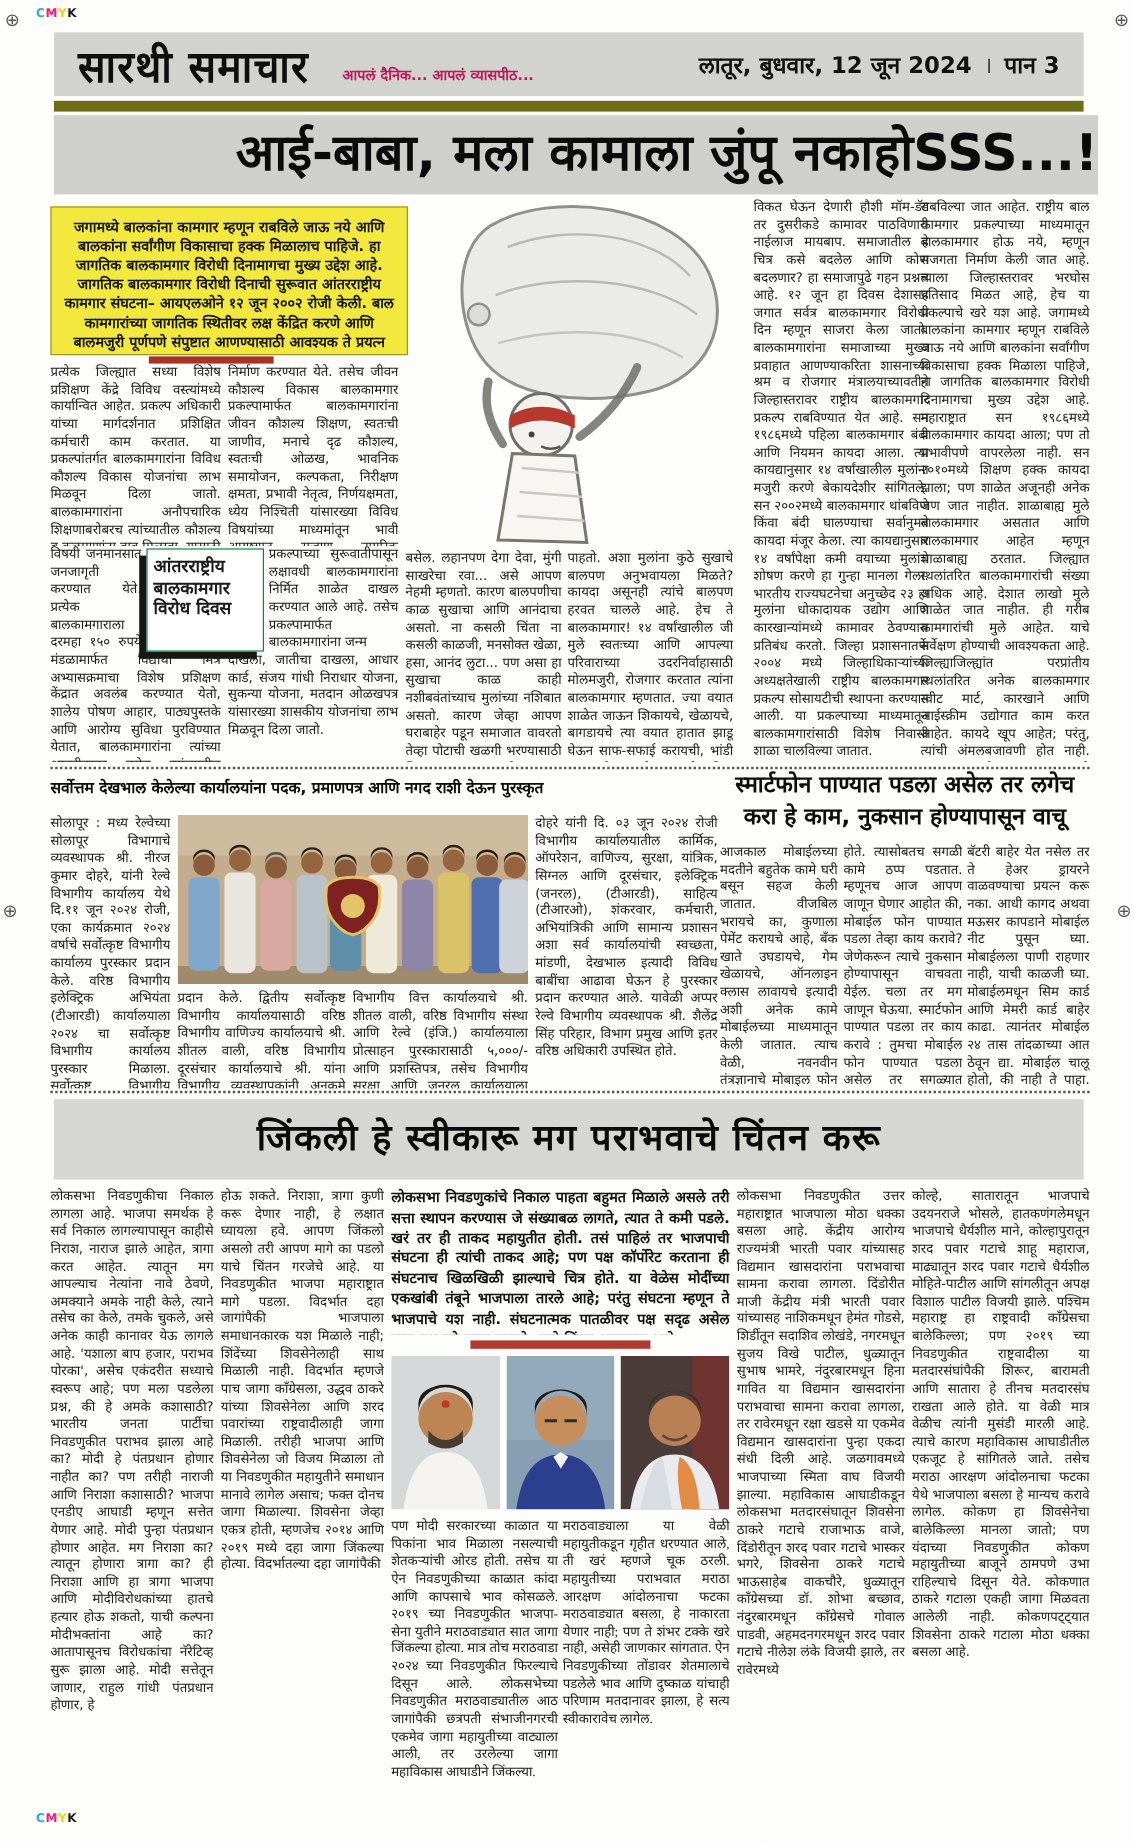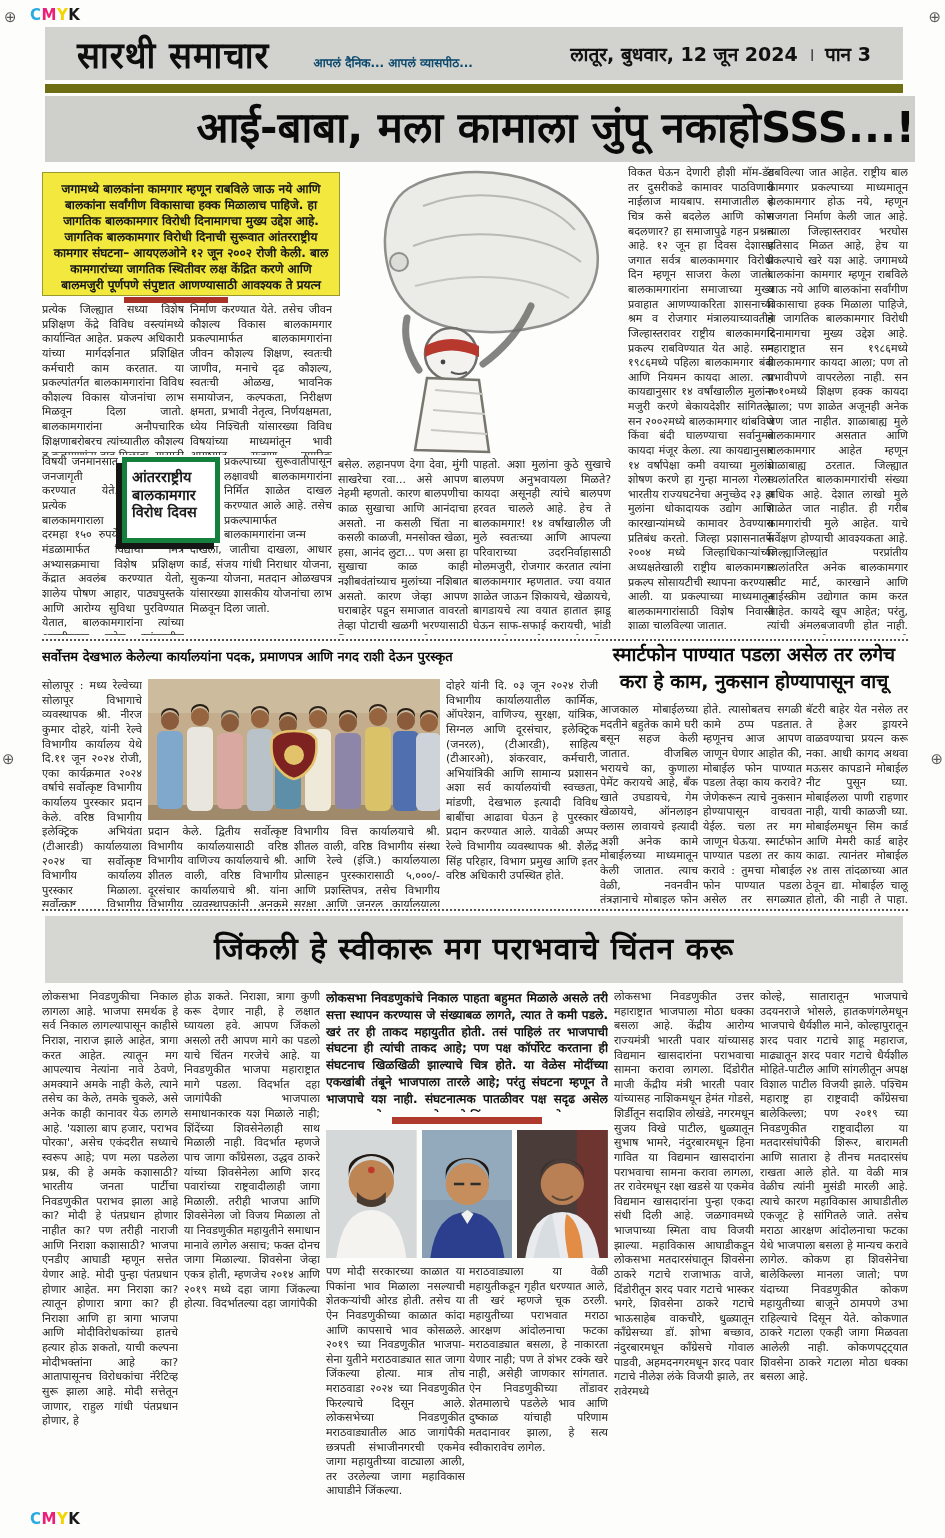--- a/index.html
+++ b/index.html
@@ -1,44 +1,44 @@
 <!DOCTYPE html>
 <html lang="mr"><head>
 <meta charset="utf-8">
 <style>
   html,body{margin:0;padding:0;background:#ffffff;}
   .page{position:relative;width:945px;height:1538px;background:#fdfdfb;font-family:"DejaVu Sans",sans-serif;color:#1c1c1c;overflow:hidden;}
   
   .regmark{position:absolute;font-size:15px;color:#5a5a5a;line-height:1;}
-  .cmyk{position:absolute;font-size:15px;font-weight:bold;letter-spacing:.5px;}
+  .cmyk{position:absolute;font-size:10px;font-weight:bold;letter-spacing:.5px;}
   .cmyk .c{color:#29abe2}.cmyk .m{color:#ec1e79}.cmyk .y{color:#f5d400}.cmyk .k{color:#1a1a1a}
   
-  .masthead{position:absolute;left:45px;top:27px;width:858px;height:53px;background:#d2d2ce;display:flex;align-items:center;padding:0 32px;box-sizing:border-box;gap:32px;}
+  .masthead{position:absolute;left:45px;top:27px;width:858px;height:53px;background:#d2d2ce;display:flex;align-items:center;padding:0 20px;box-sizing:border-box;}
   .mast-title{font-size:34px;font-weight:bold;color:#0e0e0e;letter-spacing:1px;transform:scaleY(1.08);white-space:nowrap;}
-  .mast-tagline{font-size:12px;font-weight:bold;color:#0c4a6e;margin-left:12px;margin-top:18px;white-space:nowrap;}
+  .mast-tagline{font-size:12px;font-weight:bold;color:#be185d;margin-left:28px;margin-top:18px;white-space:nowrap;}
   .mast-right{margin-left:auto;display:flex;align-items:center;font-size:19px;font-weight:bold;color:#111;white-space:nowrap;text-align:right;}
   .mast-divider{margin:0 10px;color:#444;font-weight:normal;}
   .olive-bar{position:absolute;left:45px;top:84px;width:858px;height:9px;background:#6e6e15;}
   
   .band1{position:absolute;left:45px;top:96px;width:870px;height:66px;background:#cfcfcb;text-align:right;line-height:64px;font-size:42px;font-weight:bold;color:#0a0a0a;white-space:nowrap;overflow:hidden;}
   .band2{position:absolute;left:45px;top:916px;width:858px;height:67px;background:#d6d6d2;text-align:center;line-height:66px;font-size:30px;font-weight:bold;color:#0a0a0a;letter-spacing:1px;white-space:nowrap;overflow:hidden;}
   
   .introbox{position:absolute;left:42px;top:172px;width:298px;height:124px;background:#f2e83e;border:1px solid #99992e;box-sizing:border-box;padding:8px 10px;font-size:12px;font-weight:bold;line-height:1.34;text-align:center;overflow:hidden;color:#161616;}
   .redbar1{position:absolute;left:124px;top:297px;width:104px;height:6px;background:#a93226;}
   .redbar2{width:150px;height:7px;background:#b03a2e;margin:5px auto 6px;}
   
   .col{position:absolute;font-size:11px;line-height:1.33;text-align:justify;overflow:hidden;color:#1b1b1b;}
   .colflow{font-size:11px;line-height:1.33;text-align:justify;overflow:hidden;color:#1b1b1b;}
   .c1{left:42px;top:303px;width:142px;height:332px}
   .c1m{width:76px;height:88px;overflow:hidden}
   .c1t{height:152px;overflow:hidden}
   .c2{left:190px;top:303px;width:142px;height:332px}
   .c2t{height:152px;overflow:hidden}
   .c2m{margin-left:34px;height:88px;overflow:hidden}
-  .inset{position:absolute;left:122px;top:457px;width:98px;height:86px;background:#ffffff;border:5px solid #15803d;box-shadow:-6px 6px 0 #161616;font-weight:bold;font-size:14.5px;line-height:1.22;padding:7px 5px;box-sizing:border-box;z-index:3;text-align:left;}
+  .inset{position:absolute;left:122px;top:457px;width:98px;height:86px;background:#ffffff;border:1px solid #15803d;box-shadow:-6px 6px 0 #161616;font-weight:bold;font-size:14.5px;line-height:1.22;padding:7px 5px;box-sizing:border-box;z-index:3;text-align:left;}
   .c3{left:338px;top:458px;width:130px;height:177px}
   .c4{left:473px;top:458px;width:138px;height:177px}
   .c5{left:628px;top:166px;width:146px;height:469px}
   .c6{left:767px;top:166px;width:141px;height:469px}
   .illu{position:absolute;left:343px;top:166px;width:268px;height:288px;}
   .divider{position:absolute;left:42px;width:866px;border-top:2px dotted #555;height:0;}
   .d1{top:639px}.d2{top:909px}
   
   .award-headline{position:absolute;left:42px;top:647px;width:556px;font-size:13px;font-weight:bold;white-space:nowrap;overflow:hidden;color:#0d0d0d;}
   .aw-colA{left:42px;top:679px;width:100px;height:228px}
@@ -51,21 +51,21 @@
   .sm1{left:600px;top:703px;width:98px;height:203px}
   .sm2{left:703px;top:703px;width:99px;height:203px}
   .sm3{left:806px;top:703px;width:102px;height:203px}
   
   .e1{left:42px;top:990px;width:136px;height:532px}
   .e2{left:184px;top:990px;width:136px;height:532px}
   .ecenter{position:absolute;left:326px;top:990px;width:282px;height:532px;}
   .center-lead{height:122px;overflow:hidden;font-weight:bold;font-size:12px;line-height:1.4;text-align:justify;color:#141414;}
   .photo-row{display:flex;gap:5px;height:128px;margin-top:2px;}
   .pph{flex:1;overflow:hidden;}
-  .center-cols{display:flex;gap:4px;margin-top:7px;height:250px;}
+  .center-cols{display:flex;gap:4px;margin-top:7px;height:250px;font-family:Liberation Serif, serif;}
   .center-cols>div{flex:1;}
   .e5{left:614px;top:990px;width:140px;height:532px}
   .e6{left:760px;top:990px;width:148px;height:532px}
 </style>
 </head>
 <body>
 
 <div class="page">
 
   <span class="regmark" style="left:4px;top:10px">⊕</span>

